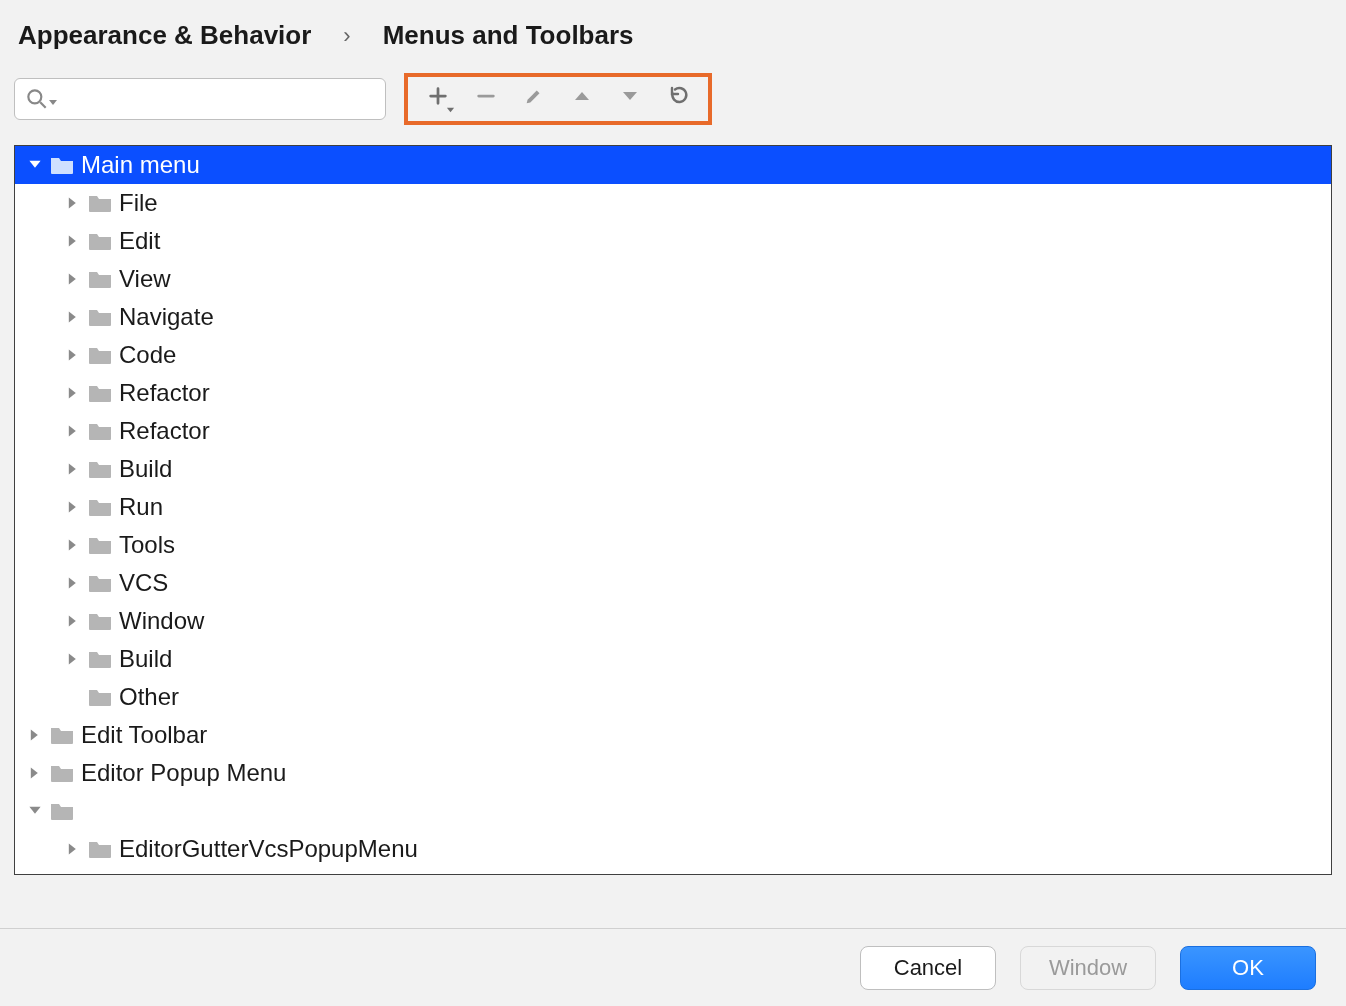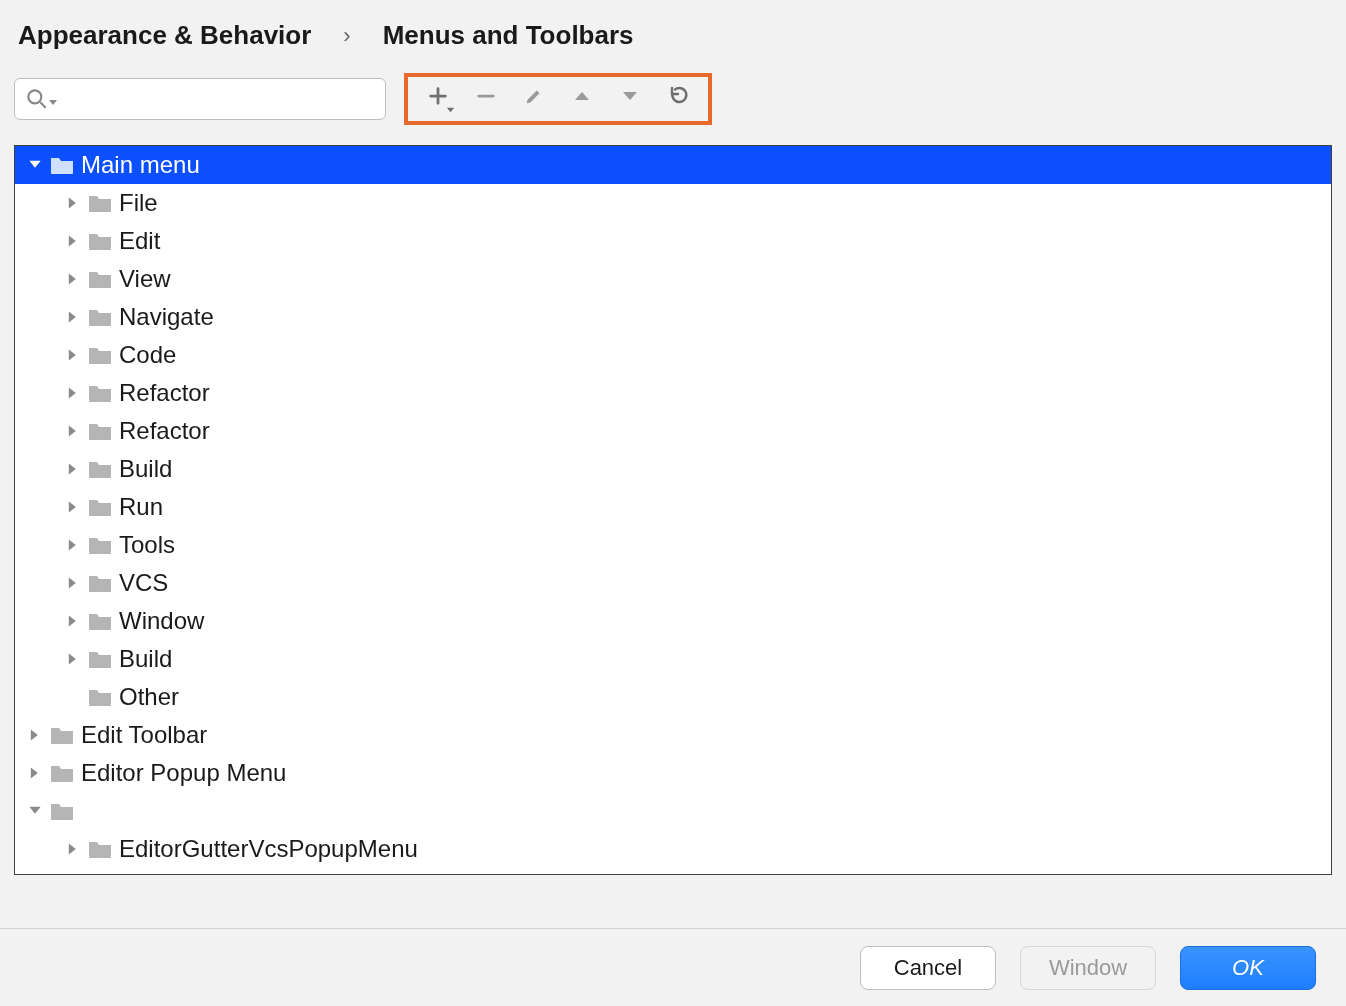--- a/index.html
+++ b/index.html
@@ -133,21 +133,20 @@
   .btn.apply {
     color: #9a9a9a;
     background: #f2f2f2;
     border-color: #d8d8d8;
   }
   .btn.ok {
     background: #2a8cff;
     background: linear-gradient(#3a95ff,#1e7dff);
     color: #fff;
     border: 1px solid #1a6fe0;
-    font-style: italic;
   }
 </style>
 </head>
 <body>
 
 <div class="wrap">
 
   <div class="breadcrumb">
     <span>Appearance &amp; Behavior</span>
     <span class="sep">›</span>

